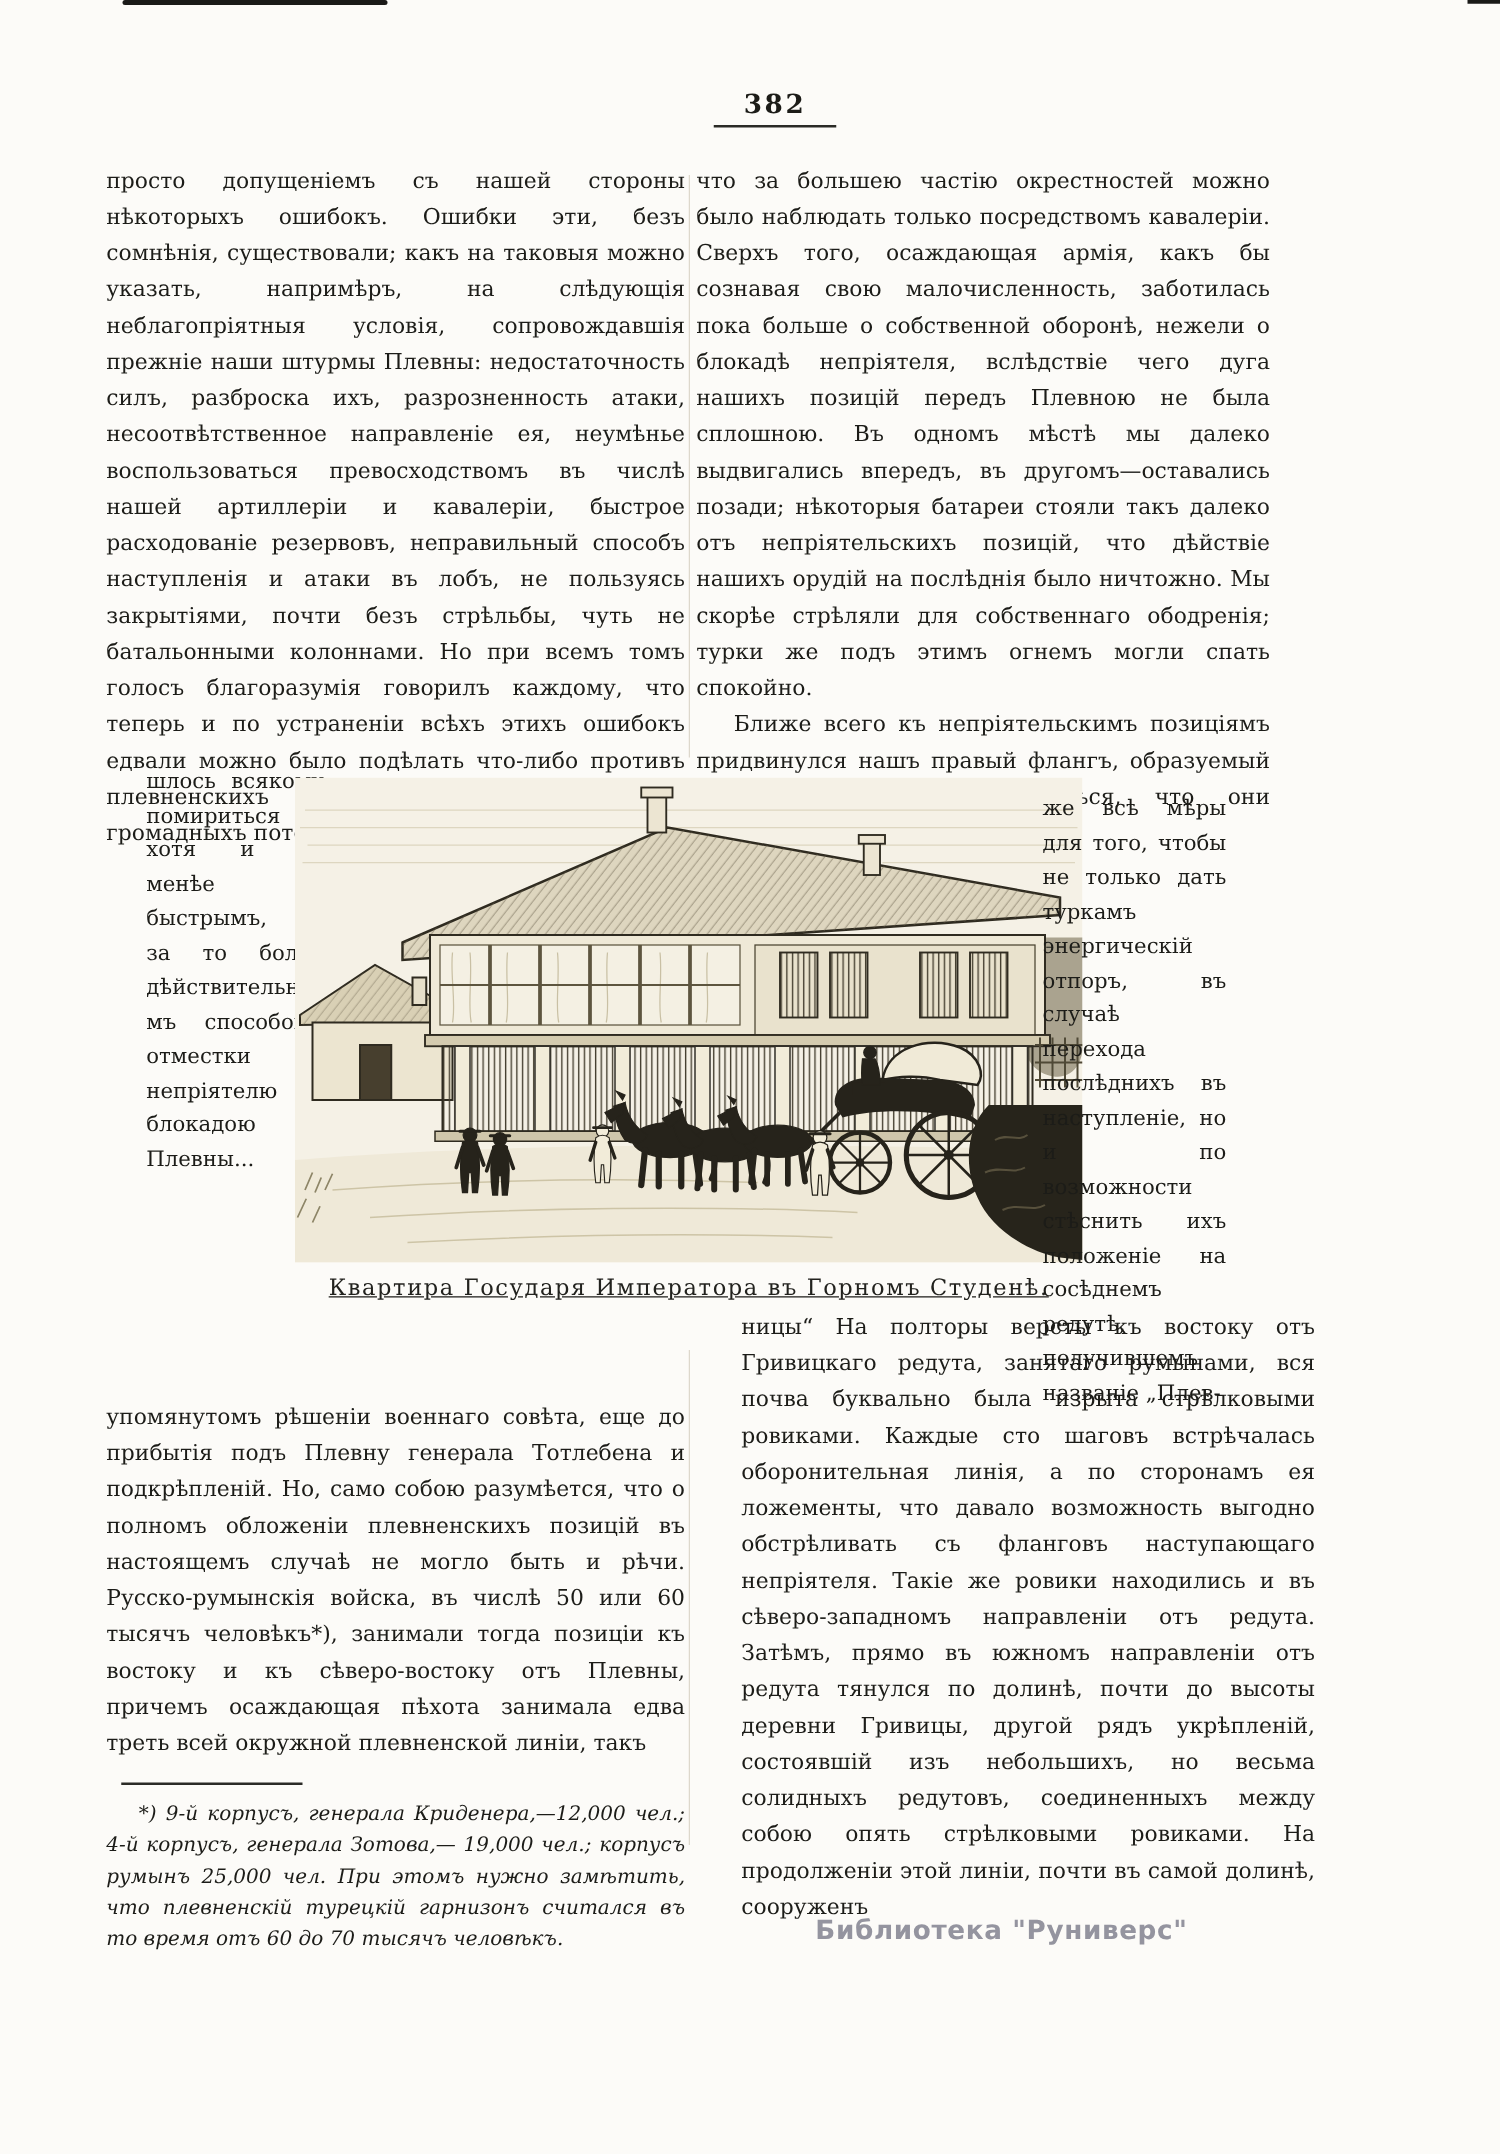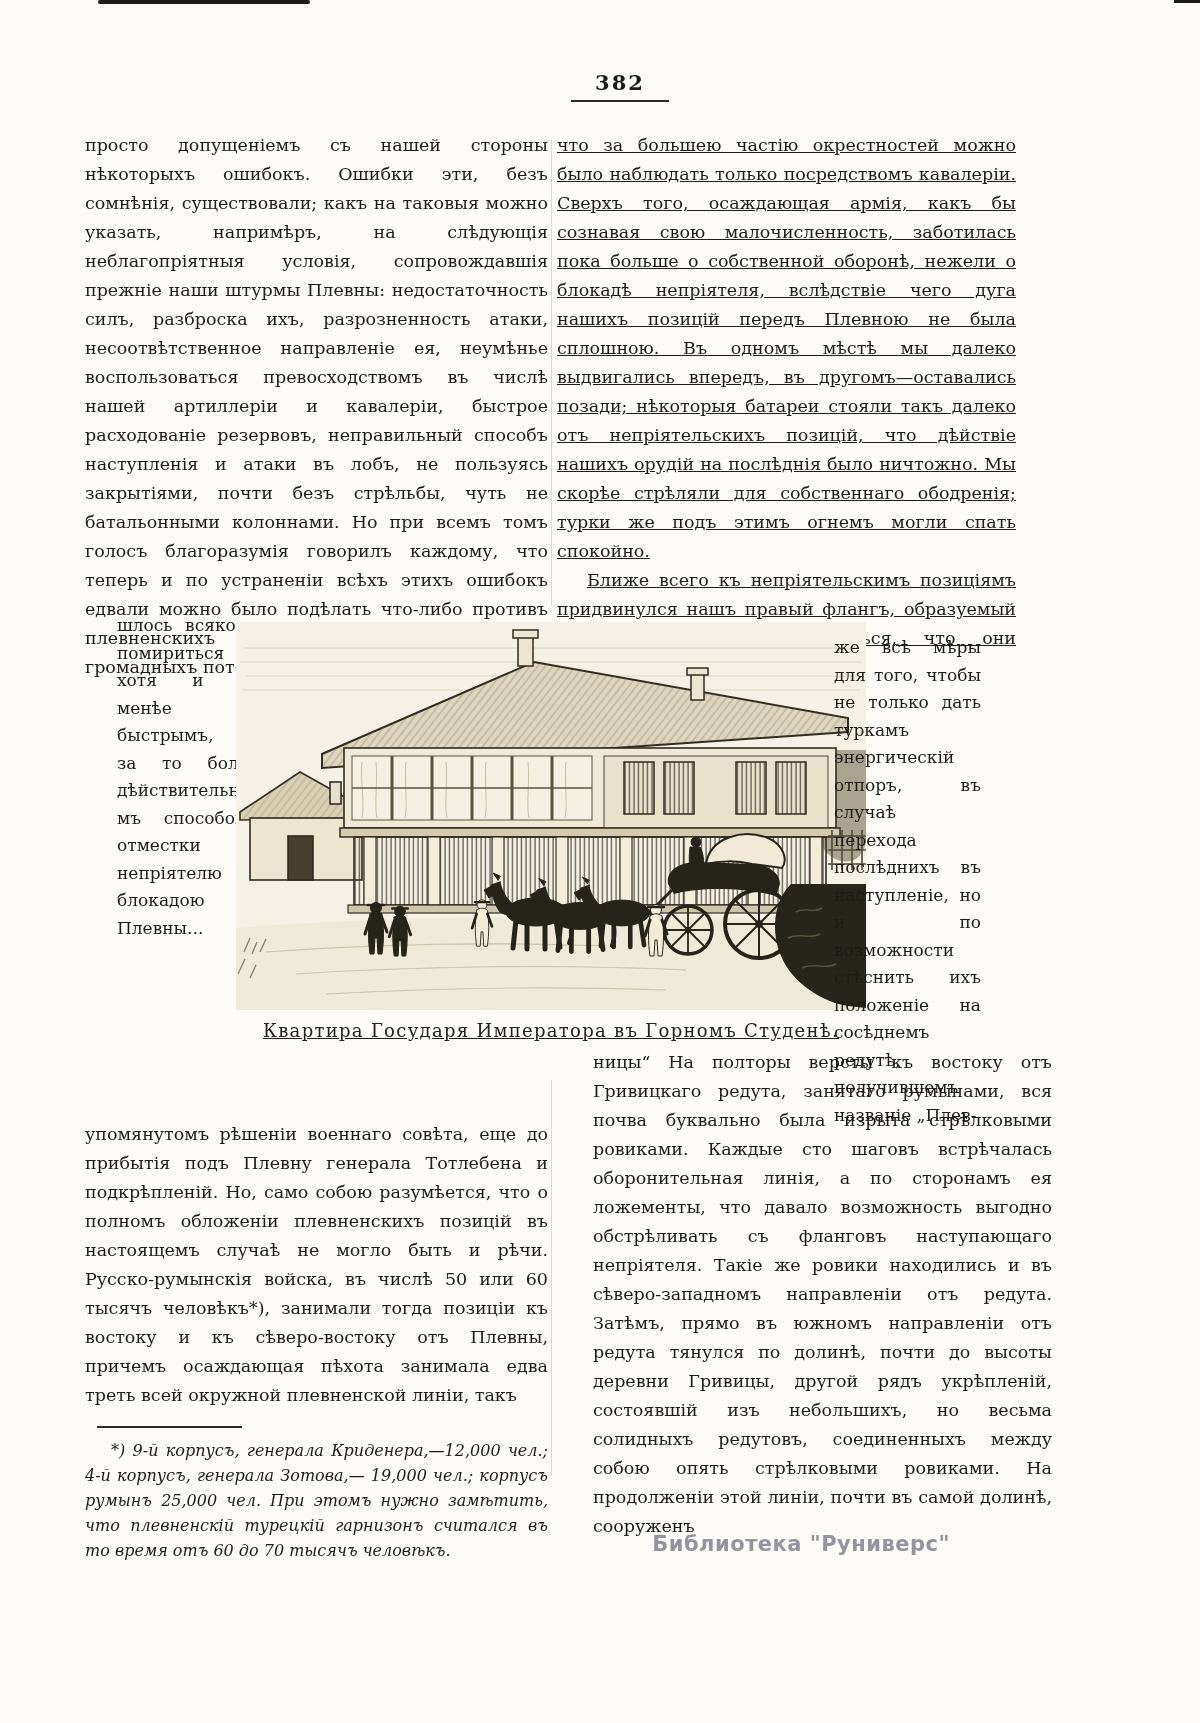--- a/index.html
+++ b/index.html
@@ -23,21 +23,21 @@
     font-size:21px; font-weight:bold; letter-spacing:2px;
     padding:0 24px 5px;
     border-bottom:2px solid #2a2a26;
   }
 
   .body-text { font-size:17.5px; line-height:29px; text-align:justify; }
   .body-text p { margin:0; }
   .body-text p.indent { text-indent:30px; }
 
   .col-top-left   { position:absolute; left:85px;  top:131px;  width:463px; }
-  .col-top-right  { position:absolute; left:557px; top:131px;  width:459px;text-decoration:underline; }
+  .col-top-right  { position:absolute; left:557px; top:131px;  width:459px; }
   .col-bottom-left  { position:absolute; left:85px;  top:1072px; width:463px;margin-top:48px; }
   .col-bottom-right { position:absolute; left:557px; top:1048px; width:459px;margin-left:36px; }
 
   .narrow-col {
     font-size:17px; line-height:27.5px; text-align:justify;
     hyphens:auto; -webkit-hyphens:auto; overflow-wrap:break-word;
   }
   .narrow-col p { margin:0; }
   .narrow-col p.indent { text-indent:18px; }
   .narrow-left  { position:absolute; left:85px;  top:612px; width:142px;margin-left:32px; }

